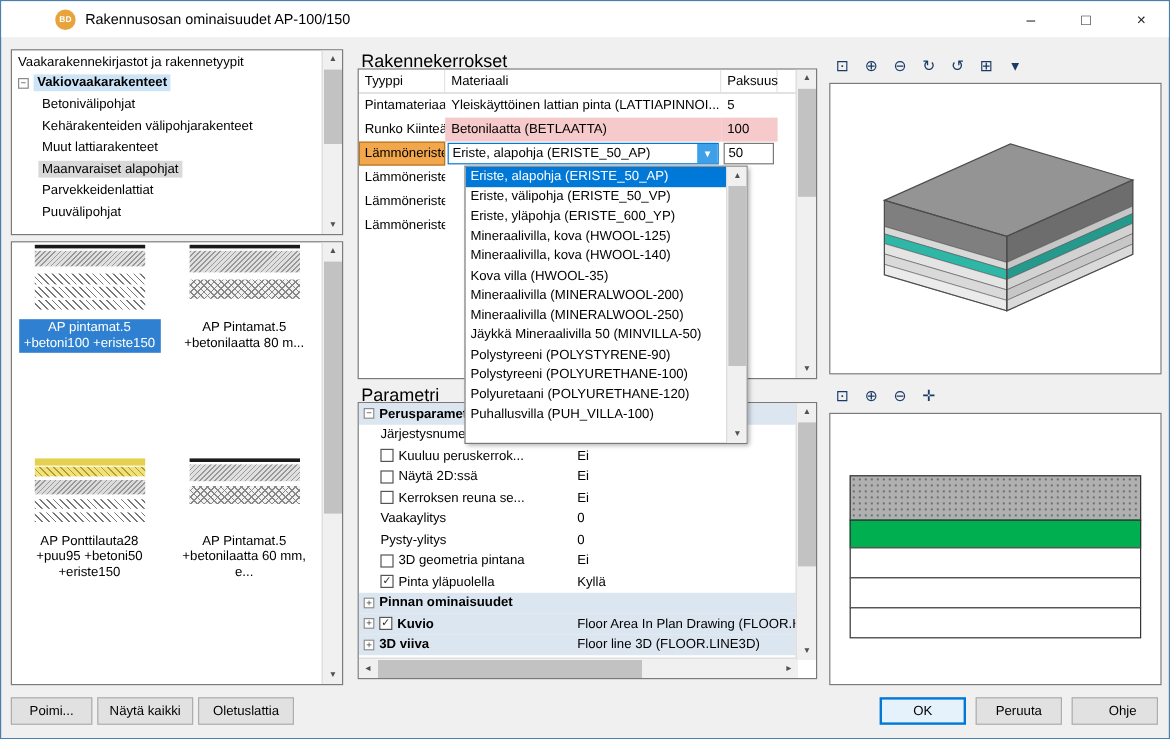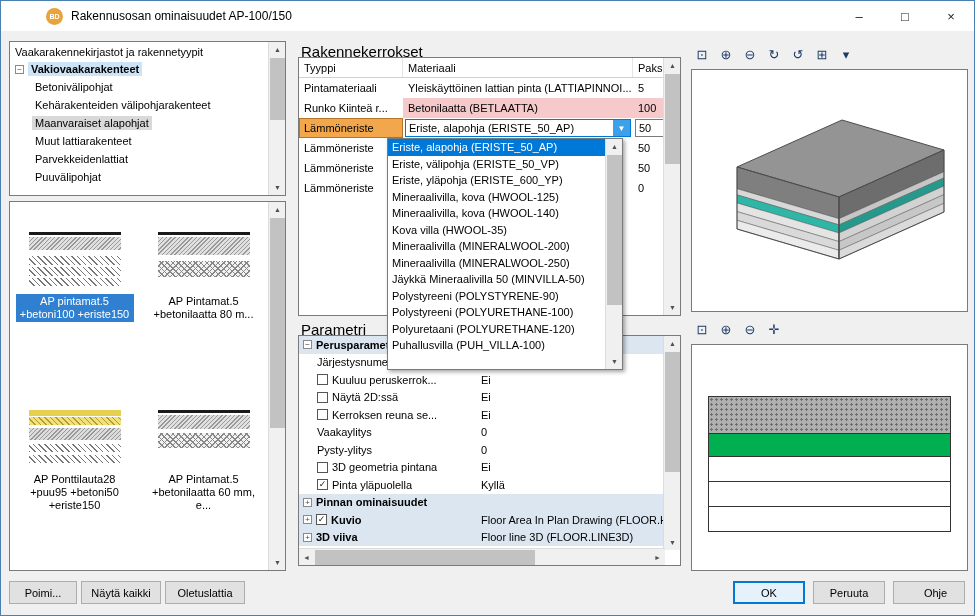--- a/index.html
+++ b/index.html
@@ -43,21 +43,21 @@
   .vscroll .thumb { position:absolute; left:1px; width:15px; background:#c2c2c2; }
   .hscroll { position:absolute; left:0; bottom:0; height:17px; background:#f0f0f0; border-top:1px solid #dcdcdc; }
   .hscroll .arr { position:absolute; top:0; width:15px; height:17px; font-size:7px; color:#505050;
                   display:flex; align-items:center; justify-content:center; }
   .hscroll .arr.lf { left:0; } .hscroll .arr.rt { right:0; }
   .hscroll .thumb { position:absolute; top:1px; height:15px; background:#c2c2c2; }
 
   
   #thumb-panel { left:8px; top:200px; width:277px; height:370px; }
   .thumb-grid { display:grid; grid-template-columns:1fr 1fr; width:258px; }
-  .thumb-cell { height:178px; display:flex; flex-direction:column; align-items:center; padding-top:28px; }
+  .thumb-cell { height:178px; display:flex; flex-direction:column; align-items:center; }
   .thumb-img { width:92px; height:56px; background-color:#fff; background-repeat:no-repeat; margin-bottom:8px; }
   .t1 { background-image:
         linear-gradient(#1a1a1a,#1a1a1a),
         repeating-linear-gradient(135deg,#999 0 1px,#e0e0e0 1px 3px),
         repeating-linear-gradient(45deg,#777 0 1px,#fff 1px 4px),
         repeating-linear-gradient(45deg,#777 0 1px,#fff 1px 4px),
         repeating-linear-gradient(45deg,#777 0 1px,#fff 1px 4px);
         background-size:100% 3px,100% 13px,100% 9px,100% 9px,100% 9px;
         background-position:0 2px,0 7px,0 26px,0 37px,0 48px; }
   .t2 { background-image:
@@ -82,21 +82,21 @@
         repeating-linear-gradient(-45deg,#888 0 1px,#f2f2f2 1px 4px);
         background-size:100% 3px,100% 14px,100% 15px,100% 15px;
         background-position:0 2px,0 7px,0 25px,0 25px; }
   .thumb-label { text-align:center; max-width:118px; line-height:13px; padding:1px 2px; }
   .thumb-label.sel { background:#2f80d0; color:#fff; }
 
   
   #layers-panel { left:297px; top:56px; width:383px; height:259px; }
   .lhead { display:flex; height:20px; border-bottom:1px solid #d0d0d0; align-items:center; }
   .lhead .hc { padding-left:5px; height:100%; display:flex; align-items:center; border-right:1px solid #e4e4e4; }
-  .col-type { width:104px; } .col-mat { width:230px; } .col-thick { width:47px; }
+  .col-type { width:72px; } .col-mat { width:230px; } .col-thick { width:47px; }
   .lrow { display:flex; height:20px; }
   .lc { height:20px; display:flex; align-items:center; padding-left:5px; white-space:nowrap; overflow:hidden; }
   .lc.type.sel { background:#f2a74c; border:1px solid #b5762a; padding-left:4px; }
   .lc.pink { background:#f6caca; }
   .combo { display:none; }
   .combo.show { display:flex; align-items:center; width:226px; height:18px; border:1px solid #0078d7;
                 background:#fff; margin-left:-3px; }
   .combo-text { flex:1; padding-left:3px; white-space:nowrap; overflow:hidden; }
   .combo-btn { width:17px; height:16px; background:#3da0e8; color:#fff; font-size:8px;
                display:flex; align-items:center; justify-content:center; }
@@ -172,28 +172,28 @@
         <div class="tree-item child">
 
           <span class="tlabel">Betonivälipohjat</span>
         </div>
 
         <div class="tree-item child">
 
           <span class="tlabel">Kehärakenteiden välipohjarakenteet</span>
         </div>
 
+        <div class="tree-item child">
+
+          <span class="tlabel">Muut lattiarakenteet</span>
+        </div>
+
         <div class="tree-item current child">
 
           <span class="tlabel">Maanvaraiset alapohjat</span>
-        </div>
-
-        <div class="tree-item child">
-
-          <span class="tlabel">Muut lattiarakenteet</span>
         </div>
 
         <div class="tree-item child">
 
           <span class="tlabel">Parvekkeidenlattiat</span>
         </div>
 
         <div class="tree-item child">
 
           <span class="tlabel">Puuvälipohjat</span>

